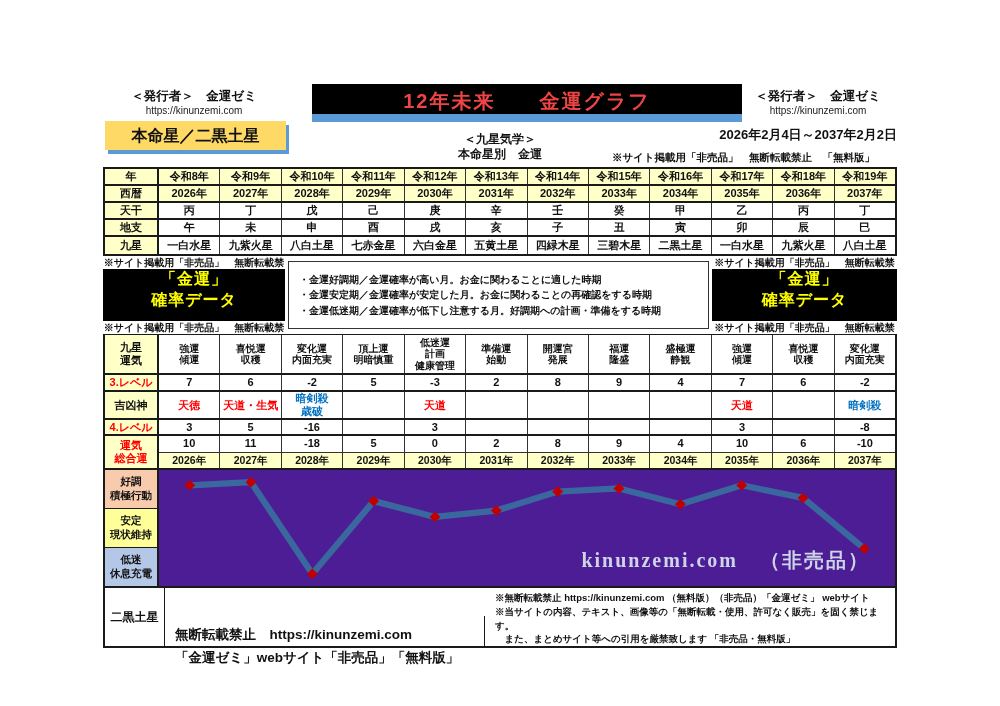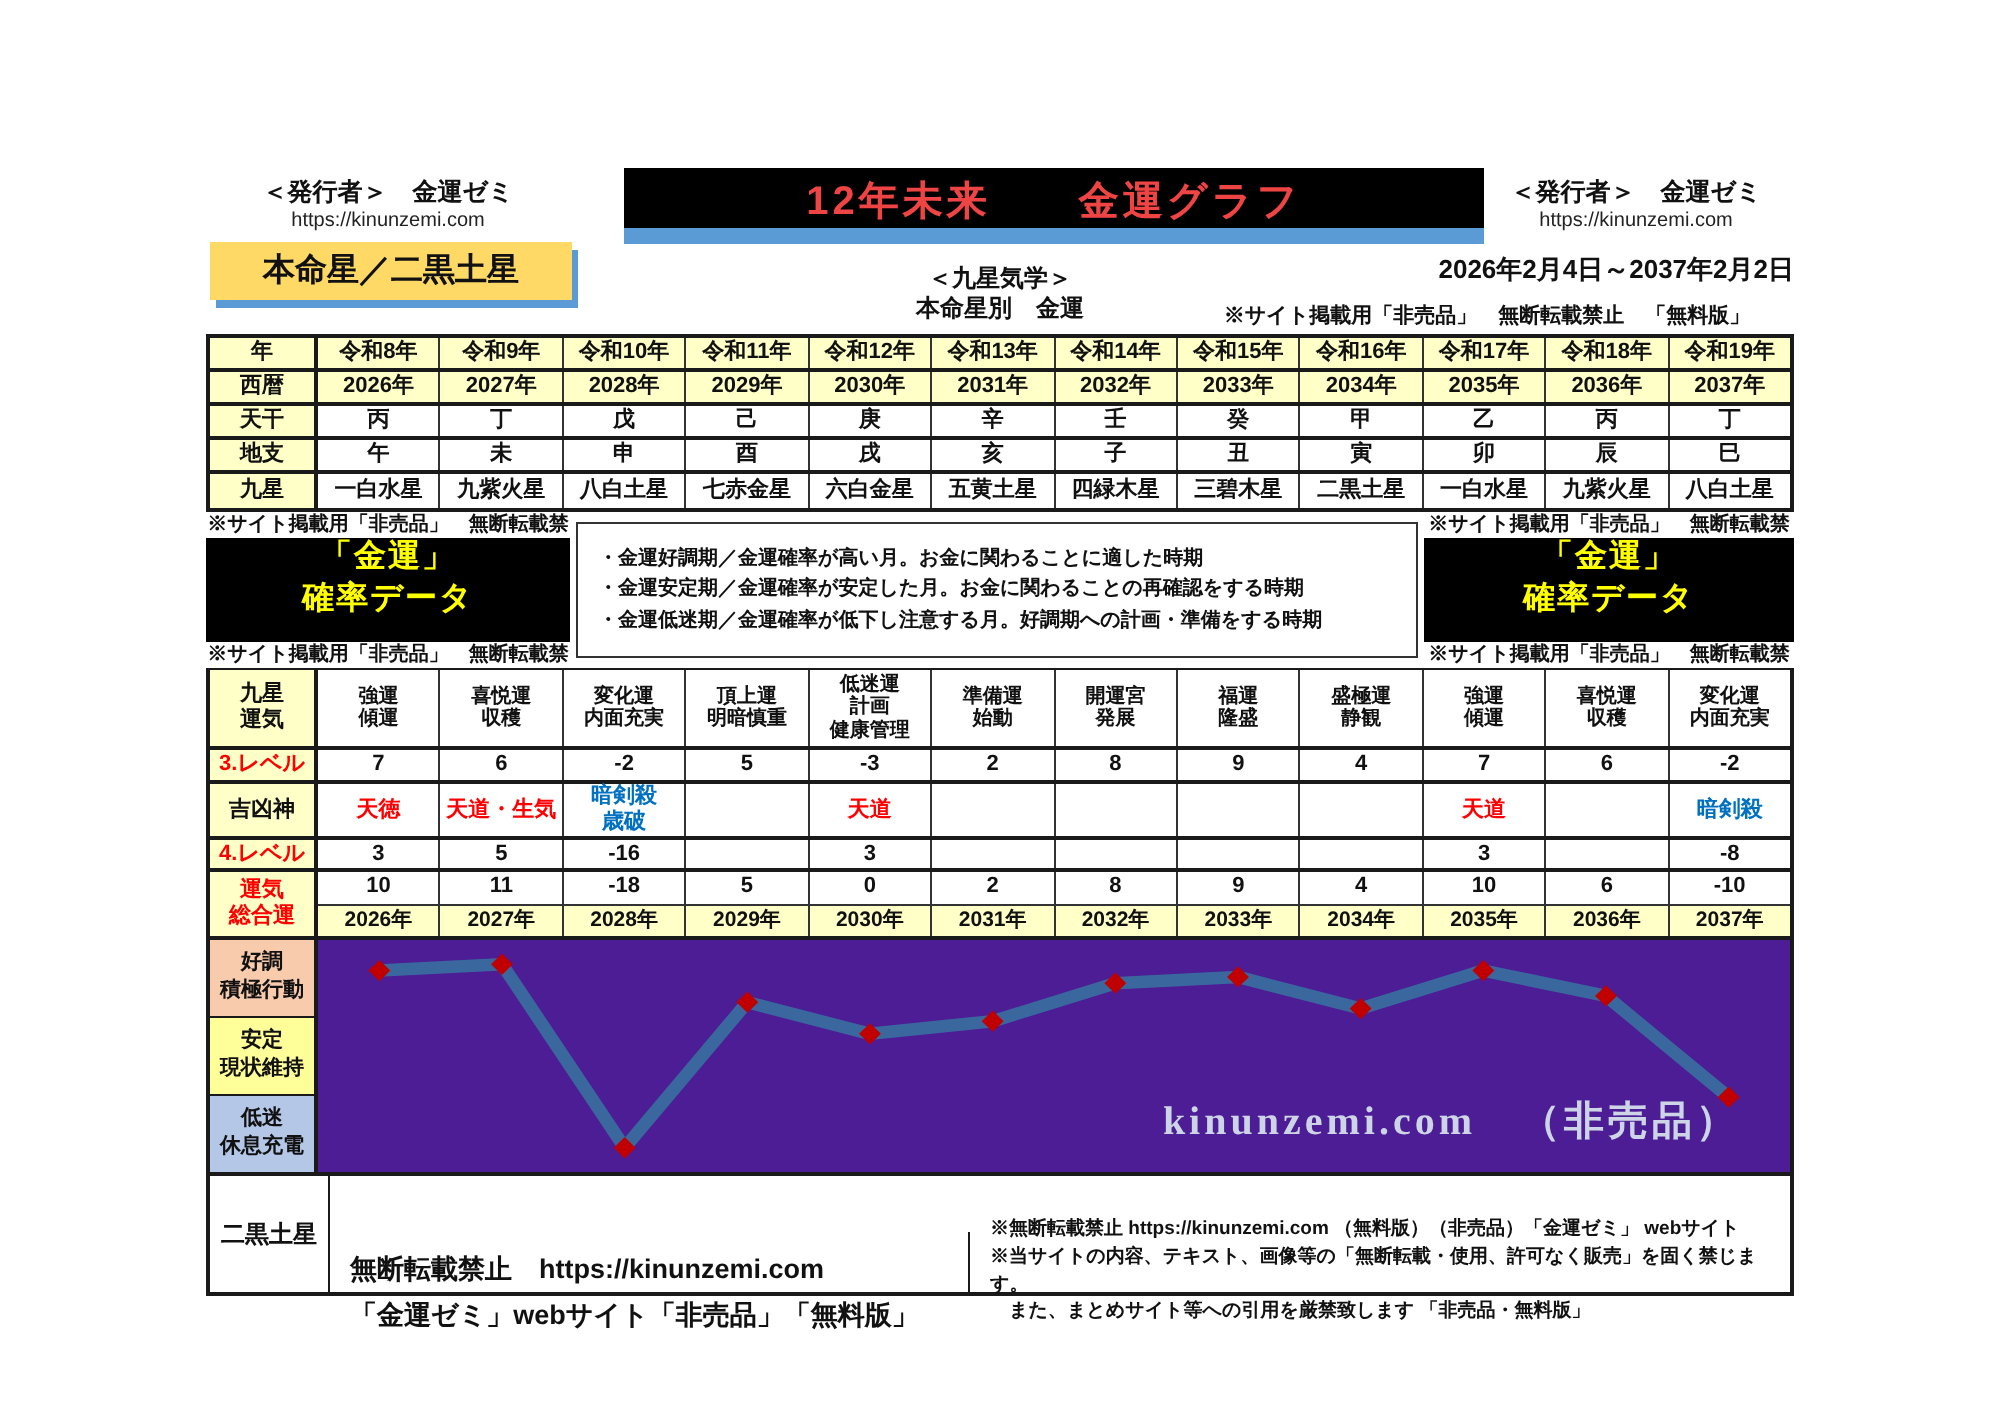--- a/index.html
+++ b/index.html
@@ -97,21 +97,21 @@
     position:absolute; right:25px; bottom:12px; font-family:"Liberation Serif", serif;
     font-size:20px; color:#ccd4e6; letter-spacing:2px; font-weight:bold;
   }
 
   
   .bottom { display:flex; border:2px solid #1a1a1a; margin-top:-2px; height:62px; }
   .b-star { width:60px; flex:none; border-right:1.5px solid #1a1a1a; display:flex;
             align-items:center; justify-content:center; font-size:12px; }
   .b-site { width:320px; flex:none; border-right:1.5px solid #1a1a1a; padding:8px 10px;
             font-size:13.5px; line-height:1.7;margin-top:28px; }
-  .b-legal { flex:1; padding:20px 10px; font-size:9.5px; line-height:1.45; }
+  .b-legal { flex:1; padding:3px 10px; font-size:9.5px; line-height:1.45; }
 </style>
 </head>
 <body>
 
 <div class="page">
 
   <div class="hdr">
     <div class="pub pub-left">
       <div class="pub-name">＜発行者＞　金運ゼミ</div>
       <div class="pub-url">https://kinunzemi.com</div>

